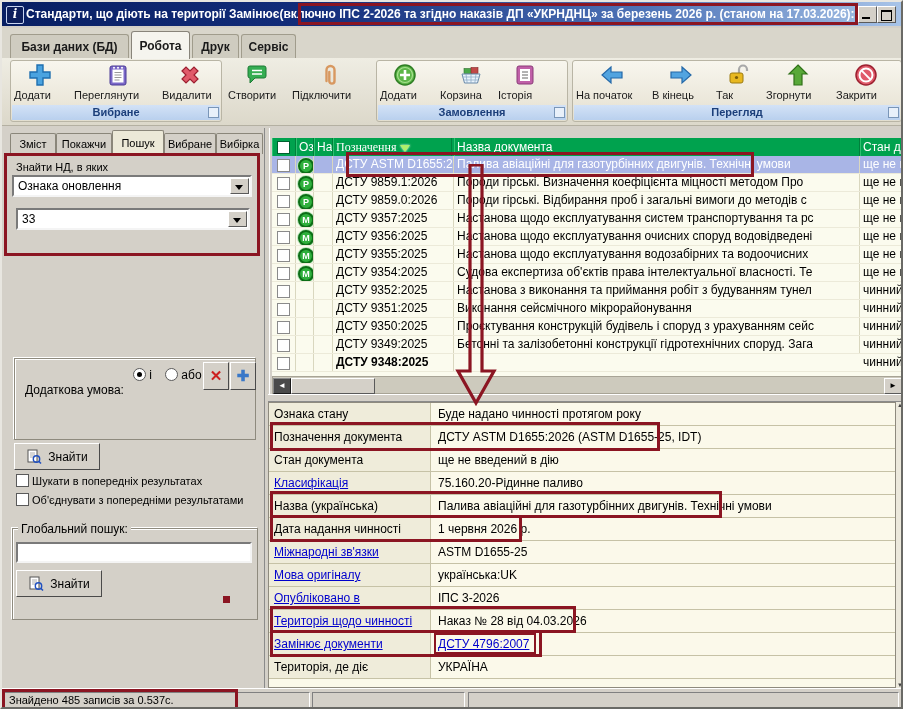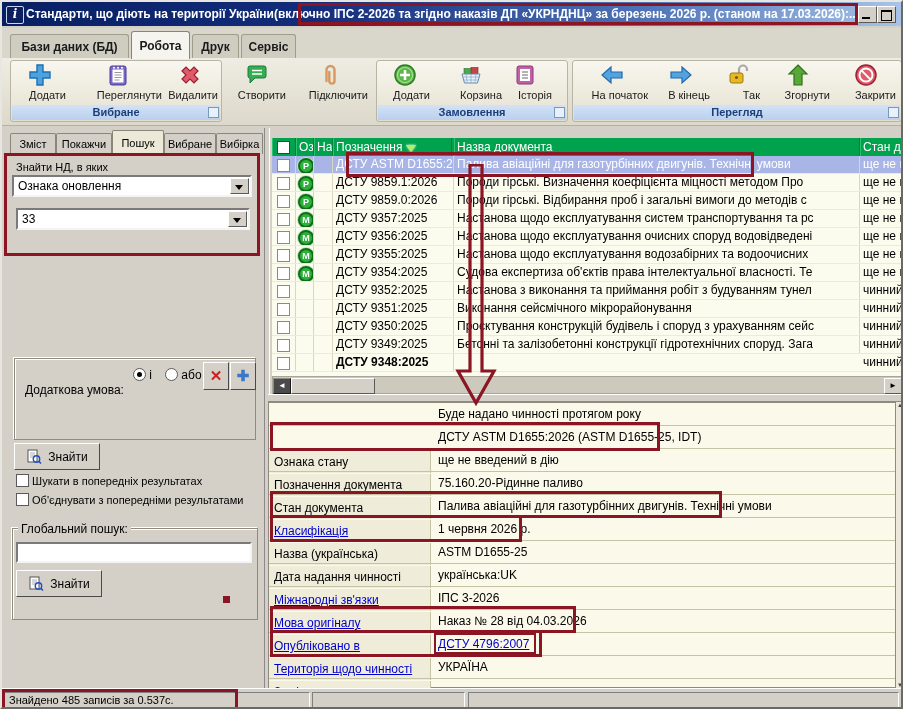--- a/index.html
+++ b/index.html
@@ -21,21 +21,21 @@
   .rtab{position:absolute;top:32px;height:24px;display:flex;align-items:center;justify-content:center;
     font-size:12px;font-weight:bold;color:#1a1a1a;background:#cfccc0;border:1px solid #a09c8c;border-bottom:none;border-radius:3px 3px 0 0;box-sizing:border-box;}
   .rtab.active{top:29px;height:28px;background:#f5f4ee;border-color:#88847a;z-index:3;}
   
   .ribbon{left:0;top:56px;width:899px;height:67px;background:linear-gradient(#efede3,#dcd8ca);border-bottom:1px solid #b4b0a2;}
   .rgroup{position:absolute;top:58px;height:62px;border:1px solid #b9b5a5;border-radius:3px;
     background:linear-gradient(#f8f6ee,#ebe7da 68%,#e2decf);box-sizing:border-box;}
   .rgcap{position:absolute;left:1px;right:1px;bottom:1px;height:15px;background:linear-gradient(#d3e2f6,#b9d0ee);
     color:#1c3f7a;font-weight:bold;font-size:11px;text-align:center;line-height:15px;}
   .rglaunch{position:absolute;right:2px;bottom:3px;width:9px;height:9px;border:1px solid #7a96b8;background:#e8f0fa;}
-  .rbtn{position:absolute;top:60px;height:45px;text-align:right;cursor:default;}
+  .rbtn{position:absolute;top:60px;height:45px;text-align:left;cursor:default;}
   .rbtn svg{display:block;margin:0 auto;}
   .rbtn .blabel{font-size:11px;color:#1a1a1a;margin-top:1px;white-space:nowrap;}
   
   .sidetabs .stab{position:absolute;top:131px;height:21px;background:#d4d0c8;border:1px solid #8a867a;border-bottom:none;
     border-radius:2px 2px 0 0;font-size:11px;display:flex;align-items:center;justify-content:center;overflow:hidden;white-space:nowrap;box-sizing:border-box;color:#000;}
   .sidetabs .stab.active{top:128px;height:24px;background:#ece9d8;z-index:3;font-weight:normal;}
   .fieldlabel{font-size:11px;color:#000;}
   .combo{background:#fff;border:2px solid;border-color:#7a7a7a #f4f4f4 #f4f4f4 #7a7a7a;font-size:12px;box-sizing:border-box;}
   .combo .cval{position:absolute;left:4px;top:2px;font-size:12px;white-space:nowrap;}
   .dropbtn{position:absolute;right:1px;top:1px;bottom:1px;width:17px;background:#d4d0c8;border:1px solid;border-color:#fff #5a5a5a #5a5a5a #fff;}
@@ -66,39 +66,39 @@
   .sbtn.dark{background:#4a4a4a;color:#fff;border-color:#8a8a8a #1a1a1a #1a1a1a #8a8a8a;}
   .hthumb{position:absolute;left:18px;top:1px;width:82px;height:14px;background:#d4d0c8;border:1px solid;border-color:#fff #5a5a5a #5a5a5a #fff;}
   .vscroll{left:893px;top:400px;width:9px;height:286px;background:#ece9dc;border-left:1px solid #8e8a7e;box-sizing:border-box;font-size:6px;color:#444;text-align:center;}
   
   .splith{left:266px;top:392px;width:637px;height:8px;background:#d4d0c8;border-top:1px solid #fff;border-bottom:1px solid #8a8a8a;box-sizing:border-box;}
   .splitv{left:262px;top:126px;width:6px;height:560px;background:#d4d0c8;border-left:1px solid #8a8a8a;border-right:1px solid #fff;box-sizing:border-box;}
   
   .details{left:266px;top:400px;width:637px;height:286px;background:#fbf9ea;border:1px solid #8e8a7e;border-right:none;box-sizing:border-box;}
   .drow{position:relative;height:23px;border-bottom:1px solid #c6c2a6;box-sizing:border-box;}
   .dlabel{position:absolute;left:0;top:0;width:162px;height:22px;background:#efecda;border-right:1px solid #c6c2a6;
-    font-size:12px;line-height:22px;padding-left:5px;overflow:hidden;white-space:nowrap;box-sizing:border-box;color:#000;margin-top:48px;}
+    font-size:12px;line-height:22px;padding-left:5px;overflow:hidden;white-space:nowrap;box-sizing:border-box;color:#000;}
   .dvalue{position:absolute;left:163px;top:0;right:10px;height:22px;font-size:12px;line-height:22px;padding-left:6px;overflow:hidden;white-space:nowrap;color:#000;}
   .link{color:#0000cc;text-decoration:underline;}
   
   .statusbar{left:0;top:686px;width:899px;height:21px;background:#d4d0c8;border-top:1px solid #fff;}
   .spanel{position:absolute;top:3px;height:17px;border:1px solid;border-color:#808080 #fff #fff #808080;font-size:11px;line-height:15px;padding-left:4px;box-sizing:border-box;overflow:hidden;white-space:nowrap;}
   
   .ann{position:absolute;border:3px solid #8b1522;z-index:60;pointer-events:none;box-sizing:border-box;}
   .anndot{position:absolute;width:7px;height:7px;background:#8b1522;z-index:60;}
   .annarrow{position:absolute;z-index:60;pointer-events:none;}
 </style>
 </head>
 <body>
 
 <div id="win">
 
   <div class="abs titlebar">
     <span class="abs appicon">i</span>
-    <span class="tspan" style="margin-left:24px;">Стандарти, що діють на території України </span>
+    <span class="tspan" style="margin-left:24px;">Стандарти, що діють на території Замінює </span>
     <span class="tspan">(включно ІПС 2-2026 та згідно наказів ДП «УКРНДНЦ» за березень 2026 р. (станом на 17.03.2026):</span>
     <span class="tspan"> ...</span>
   </div>
   <span class="abs winbtn" style="left:856px;">
       <span class="g-min"></span>
     </span>
   <span class="abs winbtn" style="left:875px;">
       <span class="g-max"></span>
     </span>
 
@@ -282,21 +282,21 @@
   </div>
 
   <div class="abs splitv"></div>
 
   <div class="abs thead">
     <div class="thcell" style="left:0;width:24px;">
         <span class="hcheck"></span>
       </div>
     <div class="thcell" style="left:24px;width:18px;">Озн</div>
     <div class="thcell" style="left:42px;width:19px;">Наз</div>
-    <div class="thcell" style="left:61px;width:119px;"><span>Позначення</span><span class="sorttri"></span></div>
+    <div class="thcell" style="left:61px;width:119px;font-family:Liberation Serif, serif;"><span>Позначення</span><span class="sorttri"></span></div>
     <div class="thcell" style="left:182px;width:406px;">Назва документа</div>
     <div class="thcell" style="left:588px;width:43px;border-right:none;">Стан док</div>
   </div>
 
   <div class="abs tbody">
       <div class="trow sel">
       <div class="tcell" style="left:0;width:24px;">
           <span class="rowcb"></span>
         </div>
       <div class="tcell" style="left:24px;width:18px;padding-left:1px;"><span class="badge">P</span></div>

